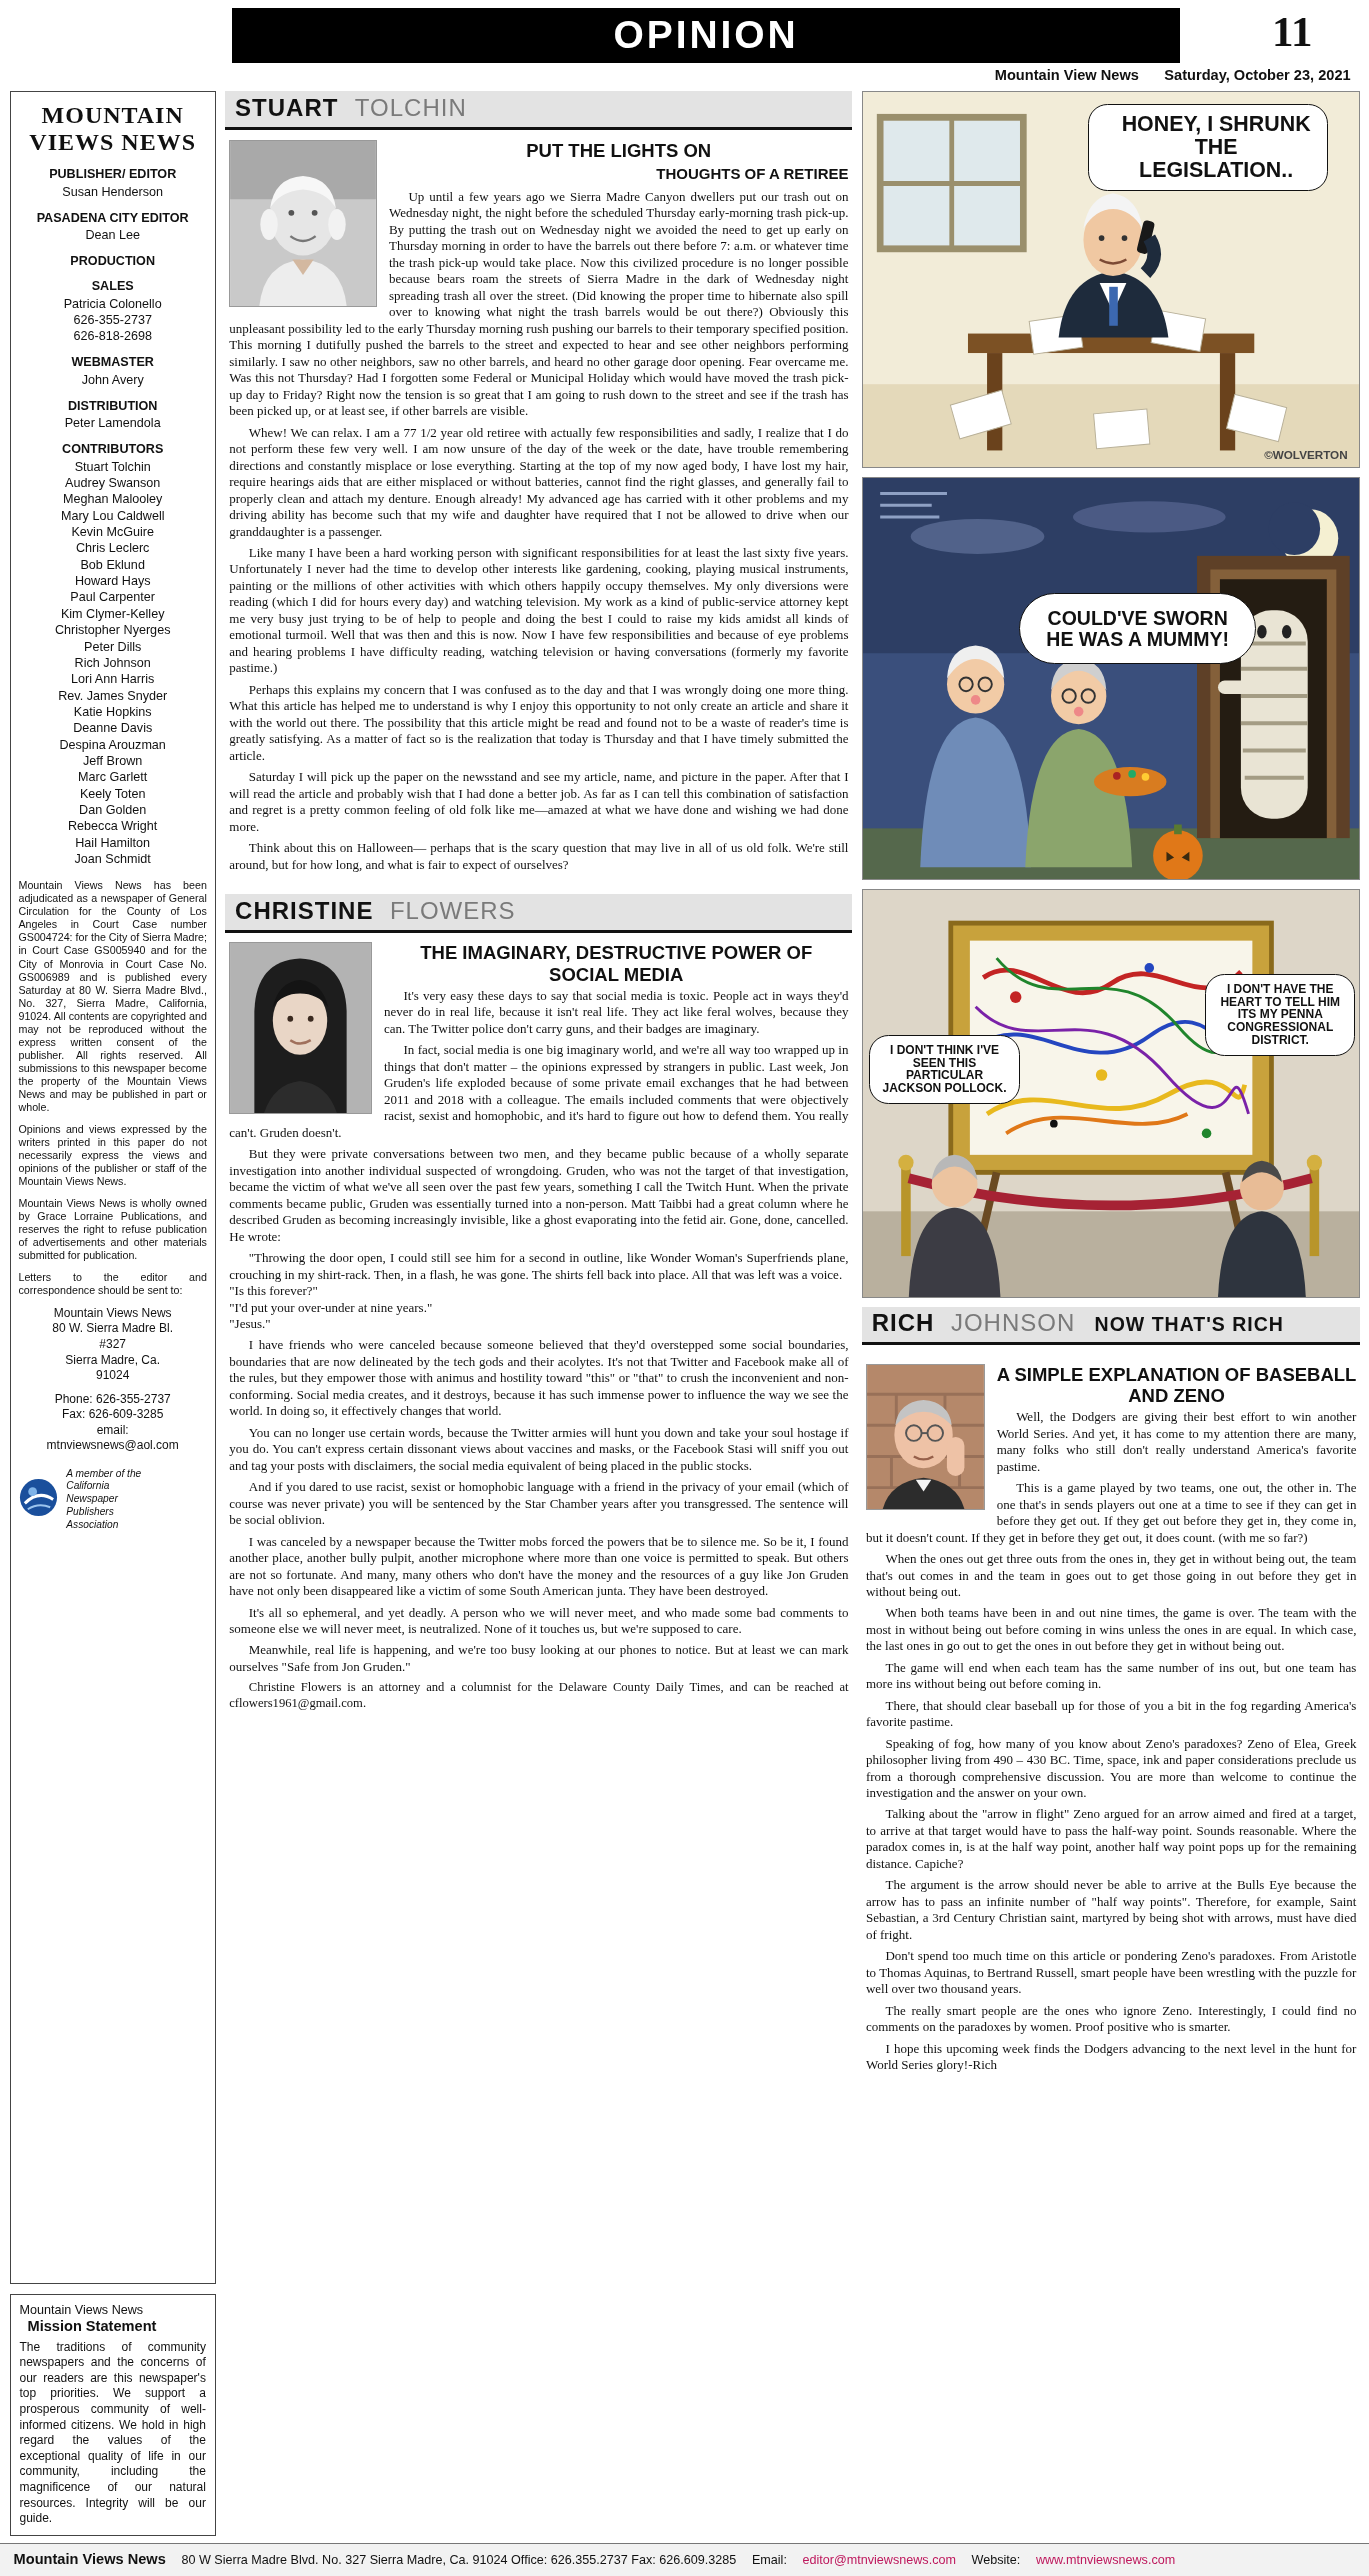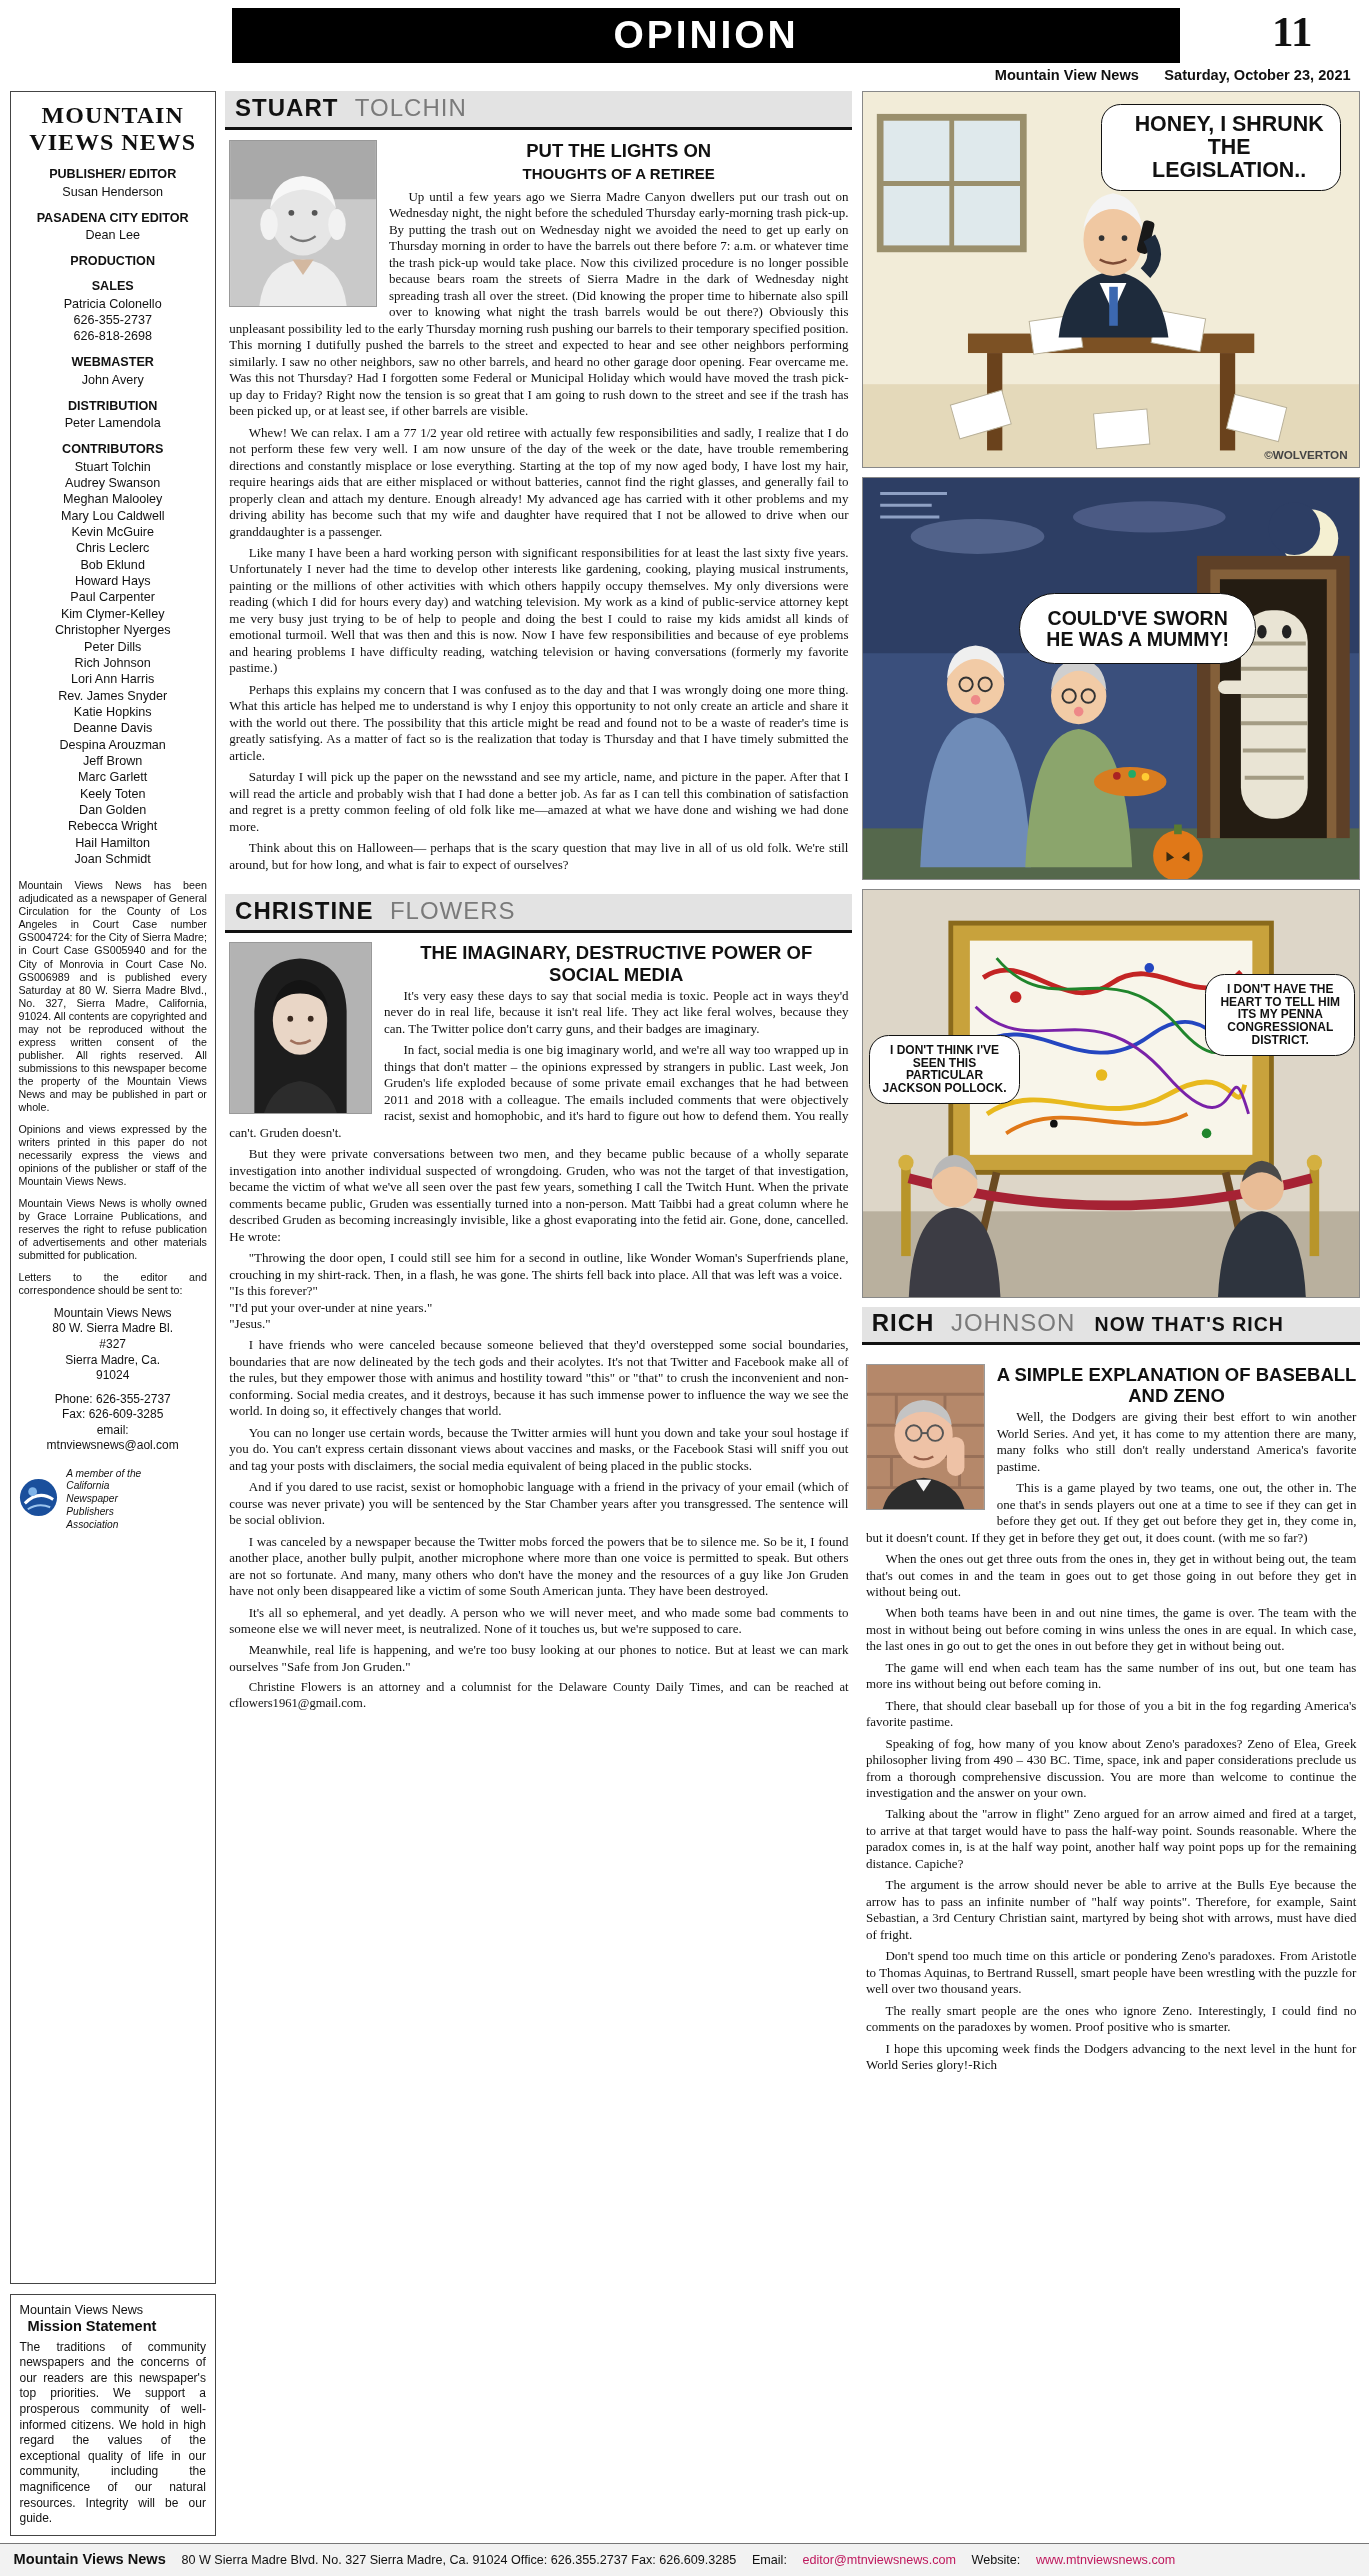--- a/index.html
+++ b/index.html
@@ -41,21 +41,21 @@
   
   .colhead{background:#e3e3e3;border-bottom:3.9px solid #111;padding:2.9px 9.7px 4.9px;
            font-family:"Liberation Sans",sans-serif;font-size:24px;letter-spacing:1px;}
   .colhead .fn{font-weight:bold;}
   .colhead .ln{color:#7a7a7a;margin-left:8.8px;}
   .colhead .tag{font-weight:bold;font-size:19.5px;margin-left:11.7px;}
   .article{padding:7.8px 3.9px 0;font-size:13px;line-height:1.27;text-align:justify;}
   .article p{margin:0 0 4.9px;text-indent:19.5px;white-space:pre-line;}
   .a-title{font-family:"Liberation Sans",sans-serif;font-weight:bold;text-align:center;
            font-size:18.5px;line-height:1.15;margin:1.9px 0 2.9px;text-indent:0;}
-  .a-sub{font-family:"Liberation Sans",sans-serif;font-weight:bold;text-align:center;
+  .a-sub{font-family:"Liberation Sans",sans-serif;font-weight:bold;text-align:right;
          font-size:15px;margin:1.9px 0 5.8px;}
   .photo{float:left;margin:1.9px 11.7px 3.9px 0;border:1px solid #999;background:#ddd;}
   .photo svg{display:block;}
   .bio{margin-top:9.7px;font-size:12.6px;text-indent:0;}
   .midcol{width:627px;flex:none;display:flex;flex-direction:column;overflow:hidden;}
   .midcol .sect{overflow:hidden;}
   .midcol .sect + .sect{margin-top:16px;}
 
   
   .rightcol{flex:1;display:flex;flex-direction:column;gap:8.8px;min-width:0;overflow:hidden;}
@@ -305,21 +305,21 @@
           <ellipse cx="262" cy="152" rx="31" ry="37" fill="#f0c8a2"></ellipse>
           <path d="M231,140 Q236,108 262,104 Q288,108 293,140 Q280,120 262,120 Q244,120 231,140 Z" fill="#f4f4f4"></path>
           <circle cx="250" cy="150" r="3" fill="#333"></circle>
           <circle cx="274" cy="150" r="3" fill="#333"></circle>
           <path d="M248,172 Q262,180 276,172" stroke="#7c4a34" stroke-width="2.5" fill="none"></path>
           <g transform="rotate(14 296 150)">
               <rect x="290" y="132" width="12" height="34" rx="4" fill="#191919"></rect>
             </g>
           <path d="M296,186 Q312,170 300,150" stroke="#1e2b3c" stroke-width="14" fill="none"></path>
         </svg>
-        <div class="bubble" style="top:11.7px;right:18px;width:199px;font-size:21.4px;padding-left:28px;">HONEY, I SHRUNK THE LEGISLATION..</div>
+        <div class="bubble" style="top:11.7px;right:31px;width:199px;font-size:21.4px;padding-left:28px;">HONEY, I SHRUNK THE LEGISLATION..</div>
         <div class="credit">©WOLVERTON</div>
       </div>
 
       <div class="cartoon" style="height:401px;">
         <svg viewBox="0 0 520 412" preserveAspectRatio="none">
           <rect width="520" height="412" fill="#3a4f7c"></rect>
           <rect width="520" height="180" fill="#2d3e64"></rect>
           <ellipse cx="120" cy="60" rx="70" ry="18" fill="#5a6b94" opacity="0.8"></ellipse>
           <ellipse cx="300" cy="40" rx="80" ry="16" fill="#52628c" opacity="0.8"></ellipse>
           <circle cx="468" cy="62" r="30" fill="#f5f0d2"></circle>

